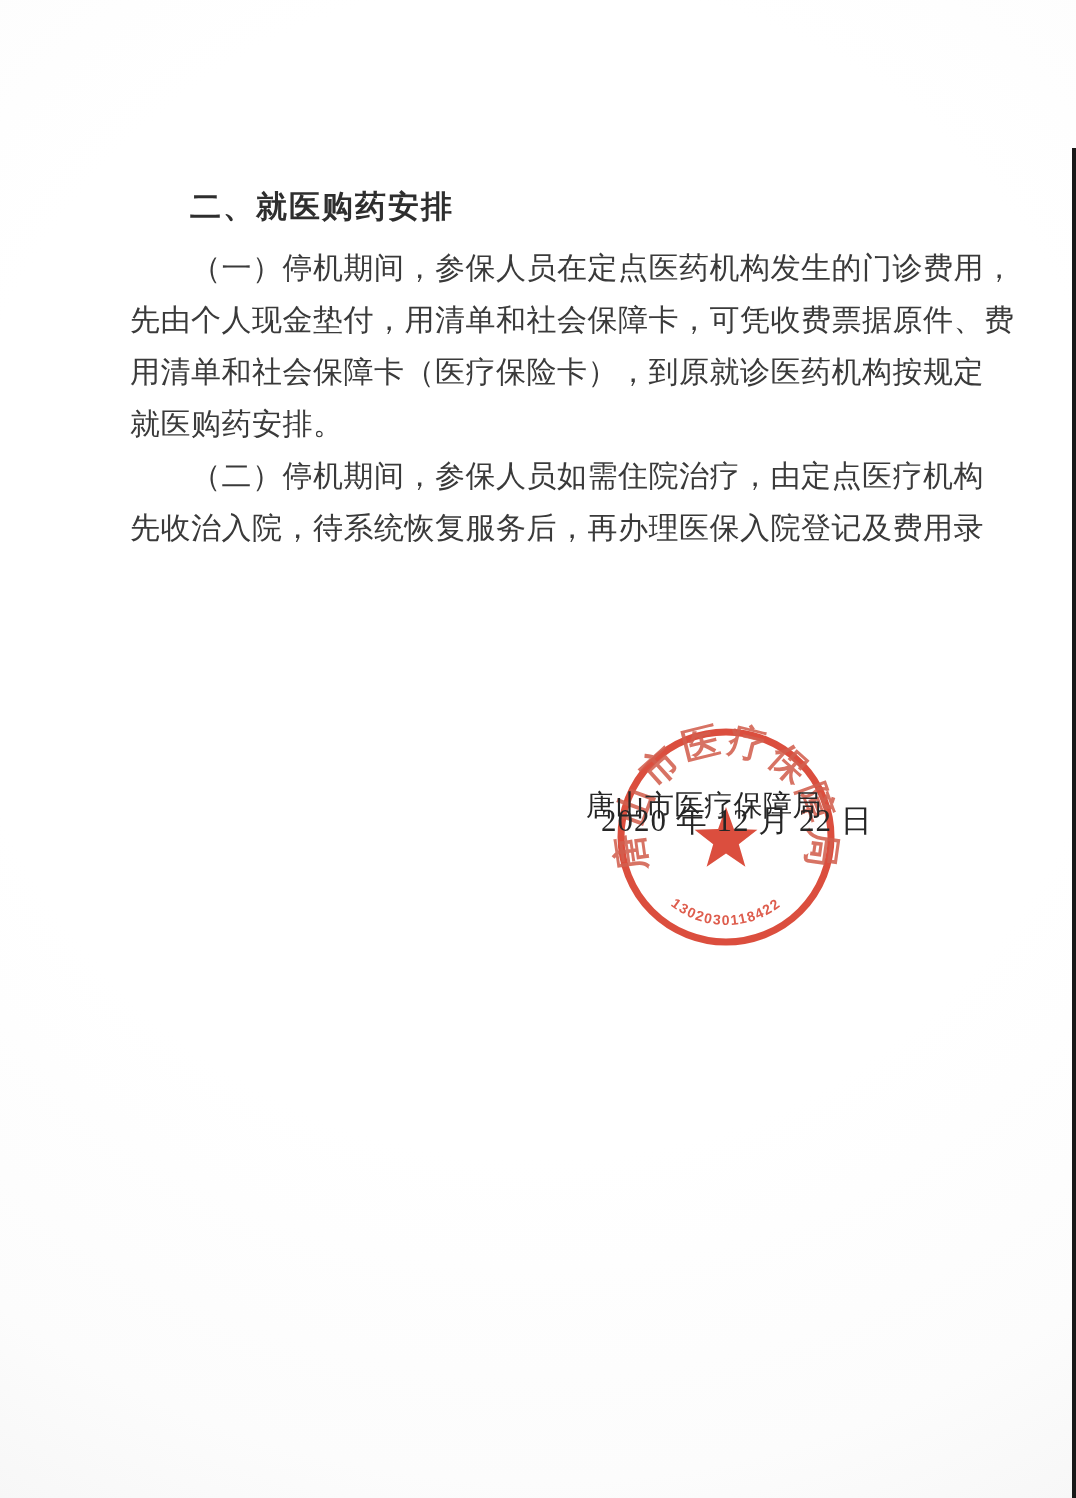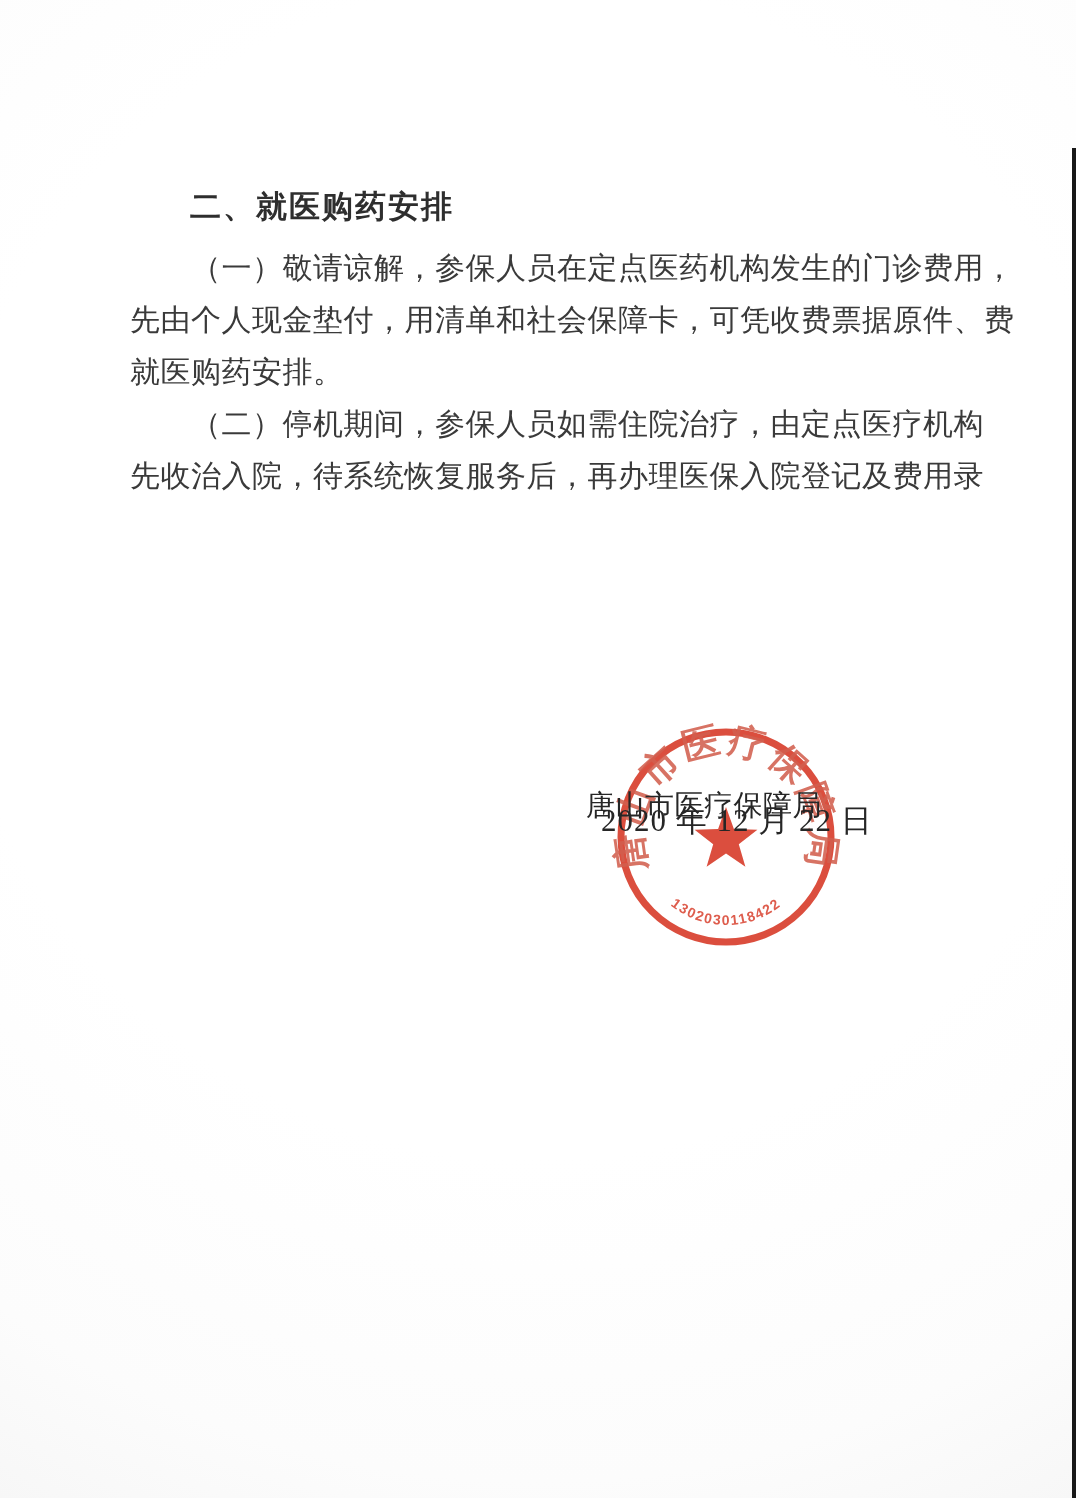--- a/index.html
+++ b/index.html
@@ -98,22 +98,23 @@
 </head>
 <body>
 
 <div class="page">
 
   <div class="scan-edge-line"></div>
 
   <div class="section-heading">二、就医购药安排</div>
 
   <div class="body-text">
-    <div class="body-line indent">（一）敬请谅解，参保人员在定点医药机构发生的门诊费用，</div>
+    <div class="body-line indent">（一）停机期间，参保人员在定点医药机构发生的门诊费用，</div>
     <div class="body-line">先由个人现金垫付，用清单和社会保障卡，可凭收费票据原件、费</div>
+    <div class="body-line">用清单和社会保障卡（医疗保险卡），到原就诊医药机构按规定</div>
     <div class="body-line">就医购药安排。</div>
     <div class="body-line indent">（二）停机期间，参保人员如需住院治疗，由定点医疗机构</div>
     <div class="body-line">先收治入院，待系统恢复服务后，再办理医保入院登记及费用录</div>
   </div>
 
   <svg class="seal" viewBox="0 0 230 230" aria-hidden="true">
     <defs>
       <path id="arcTop" d="M 38.9 150.5 A 84 84 0 1 1 191.1 150.5" fill="none"></path>
       <path id="arcBottom" d="M 58.4 182.4 A 88 88 0 0 0 171.6 182.4" fill="none"></path>
     </defs>

